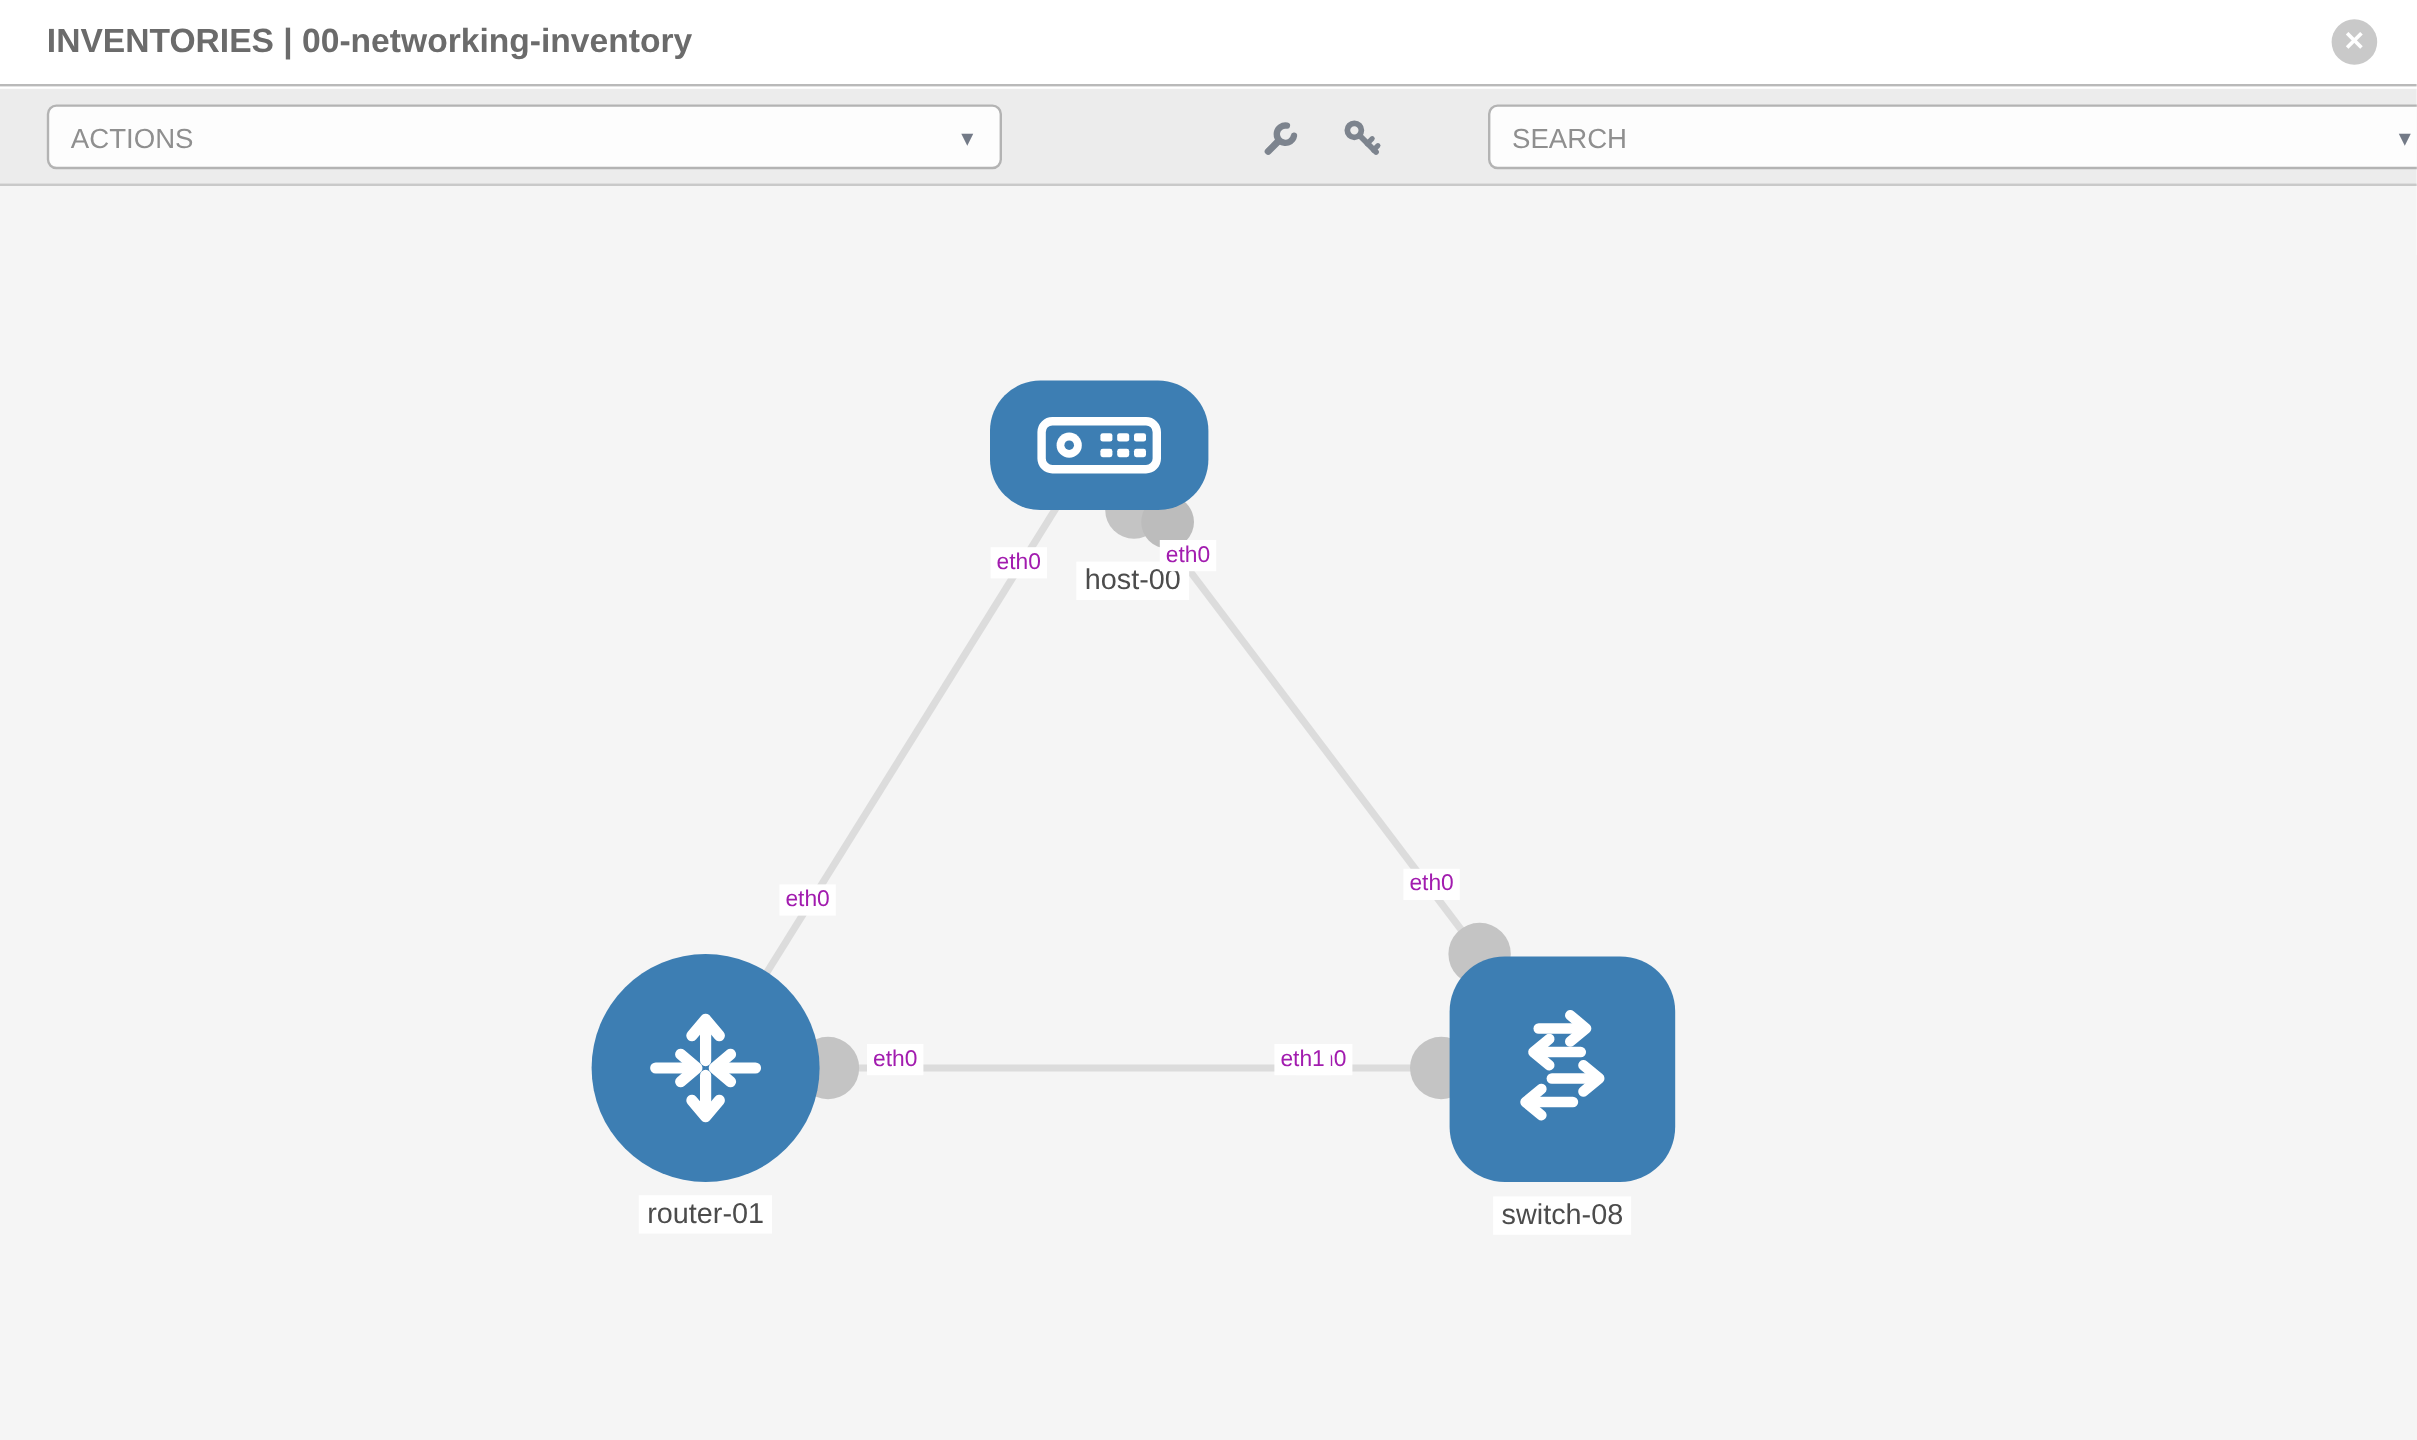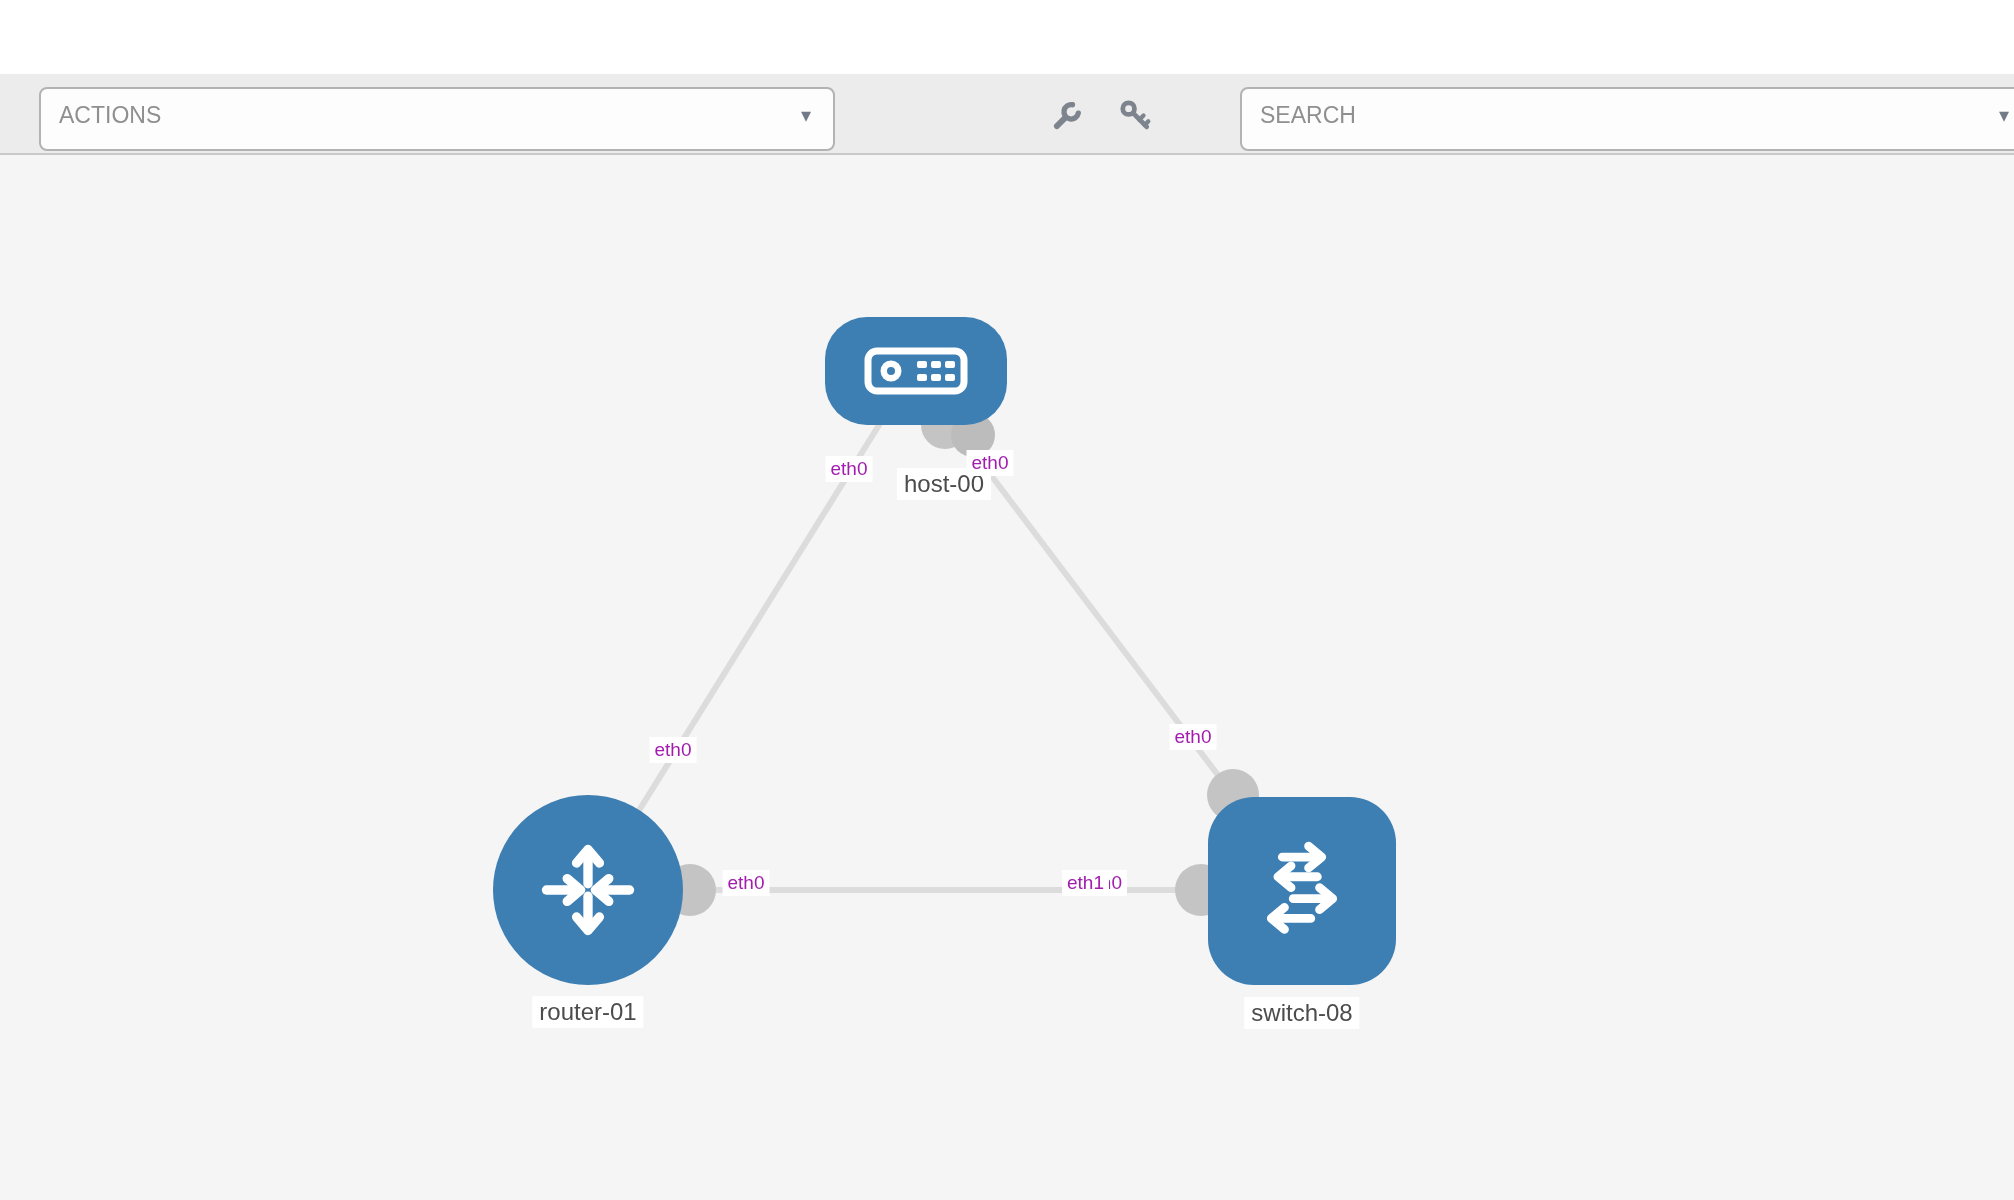--- a/index.html
+++ b/index.html
@@ -10,21 +10,21 @@
   .hdr { position:absolute; left:0; top:0; width:2014px; height:72px; background:#ffffff;
          border-bottom:2px solid #b9b9b9; }
   .hdr-title { position:absolute; left:39px; top:18px; font-size:28px; font-weight:bold; color:#6b6b6b; }
   .close-btn { position:absolute; right:33px; top:16px; width:38px; height:38px; border-radius:50%;
                background:#c9c9c9; color:#ffffff; font-size:22px; font-weight:bold;
                display:flex; align-items:center; justify-content:center; cursor:pointer; }
 
   
   .tbar { position:absolute; left:0; top:74px; width:2014px; height:81px; background:#ececec;
           border-bottom:2px solid #c9c9c9; }
-  .sel { position:absolute; top:13px; height:64px; background:#fdfdfd; border:2px solid #b3b3b3;
+  .sel { position:absolute; top:13px; height:54px; background:#fdfdfd; border:2px solid #b3b3b3;
          border-radius:8px; cursor:pointer; }
   .sel-actions { left:39px; width:796px; }
   .sel-search  { left:1240px; width:793px; }
   .sel-label { position:absolute; left:18px; top:13px; font-size:23px; color:#8f8f8f; }
   .sel-chevron { position:absolute; right:22px; top:14px; font-size:20px; color:#737a87; }
   .tool-icon { position:absolute; top:24px; width:34px; height:34px; cursor:pointer; }
   .tool-wrench { left:1051px; }
   .tool-key { left:1118px; }
 
   
@@ -51,20 +51,26 @@
   .eth-hs-mid     { left:1193px; top:569px; }
   .eth-router     { left:746px;  top:715px; }
   .eth-sw-under   { left:1080px; top:715px; }
   .eth-sw-over    { left:1062px; top:715px;text-align:right; }
 </style>
 </head>
 <body>
 
 <div class="screen">
 
+  <div class="hdr">
+    <div class="hdr-title">INVENTORIES | 00-networking-inventory</div>
+    <div class="close-btn">
+      <span>✕</span>
+    </div>
+  </div>
 
   <div class="tbar">
     <div class="sel sel-actions">
       <span class="sel-label">ACTIONS</span>
       <span class="sel-chevron">▾</span>
     </div>
 
     <svg class="tool-icon tool-wrench" viewBox="0 0 32 32">
       <path d="M13 19 L5.5 26.5" stroke="#7d848e" stroke-width="5.5" stroke-linecap="round" fill="none"></path>
       <path d="M20.2 6.3 A6.8 6.8 0 1 0 25.7 14.2" stroke="#7d848e" stroke-width="5" stroke-linecap="round" fill="none"></path>

